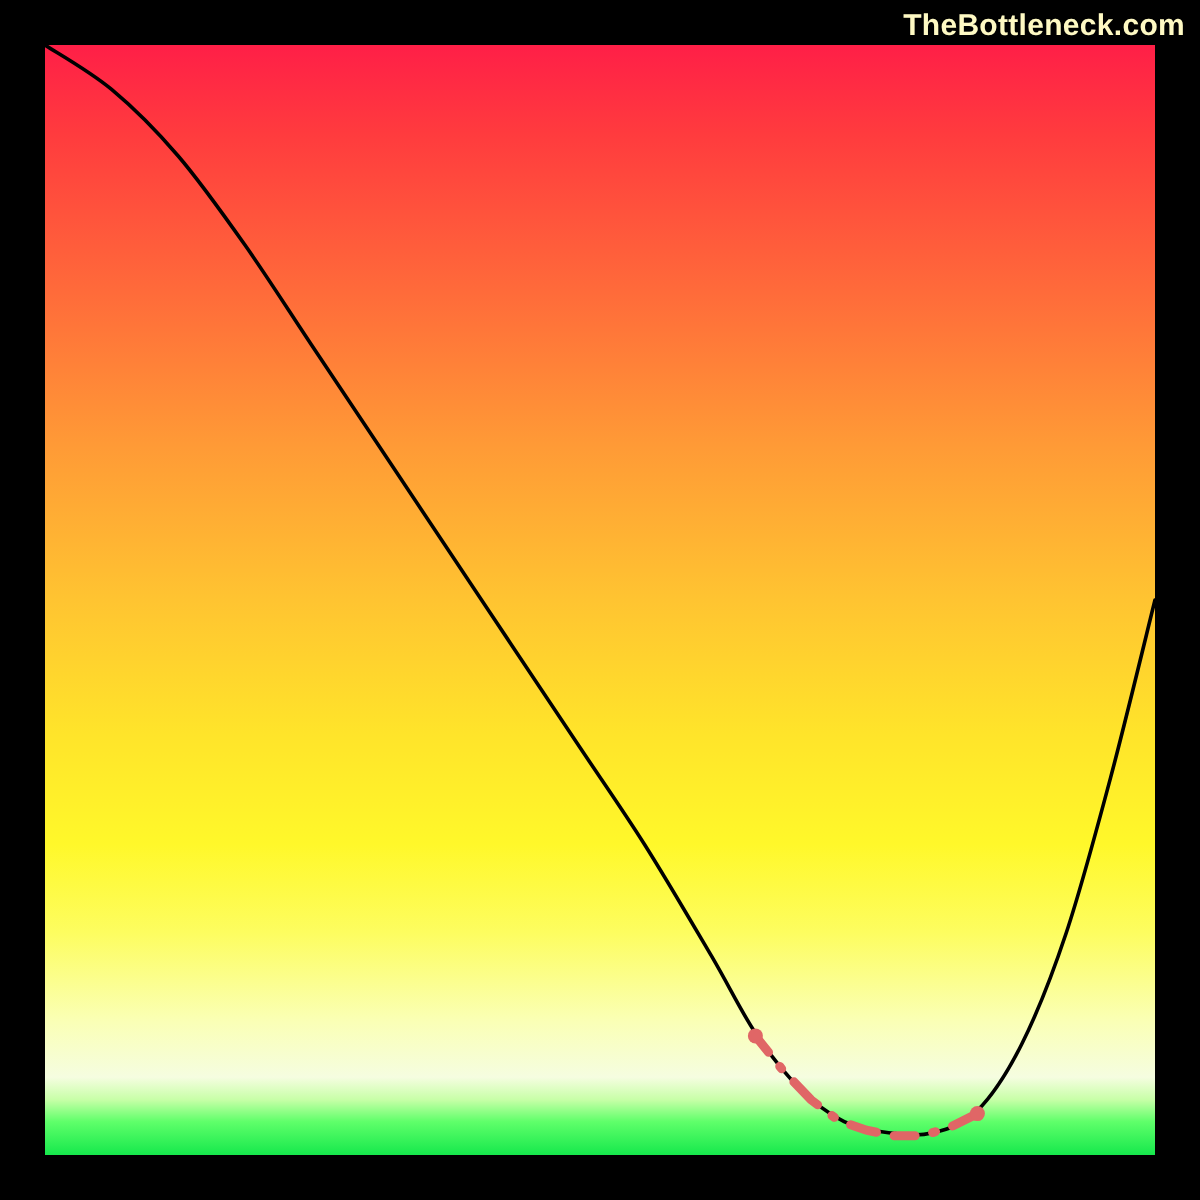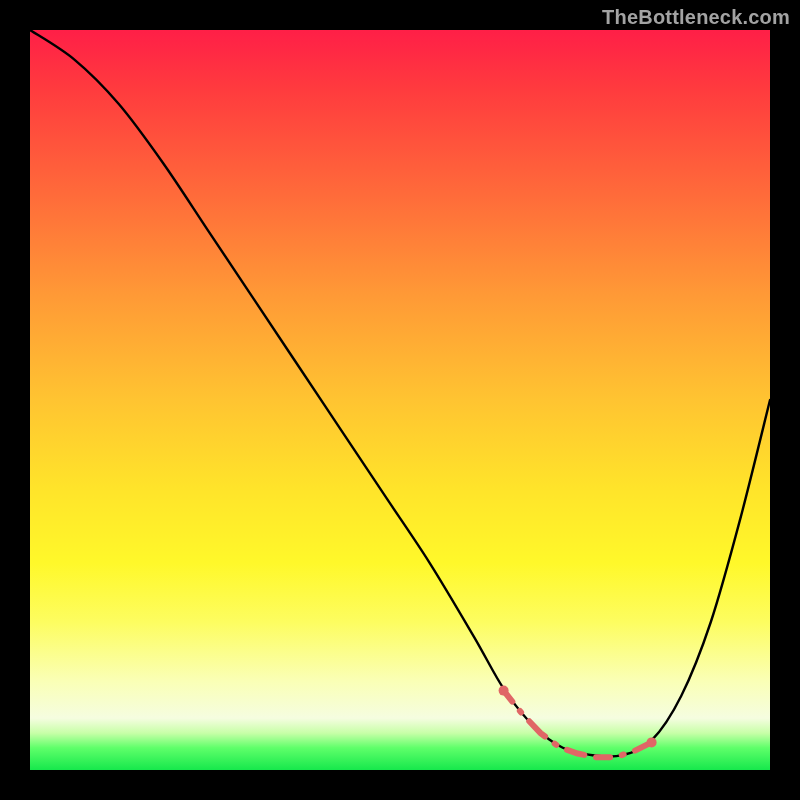--- a/index.html
+++ b/index.html
@@ -10,21 +10,21 @@
     height: 800px;
     background: #000;
   }
   .watermark {
     position: absolute;
     top: 6px;
     right: 10px;
     font-family: Arial, Helvetica, sans-serif;
     font-size: 20px;
     font-weight: 600;
-    color: #a3a3a3;
+    color: #fef9c3;
     letter-spacing: 0.2px;
   }
   .plot {
     position: absolute;
     left: 30px;
     top: 30px;
     width: 740px;
     height: 740px;
     background: linear-gradient(
       to bottom,

